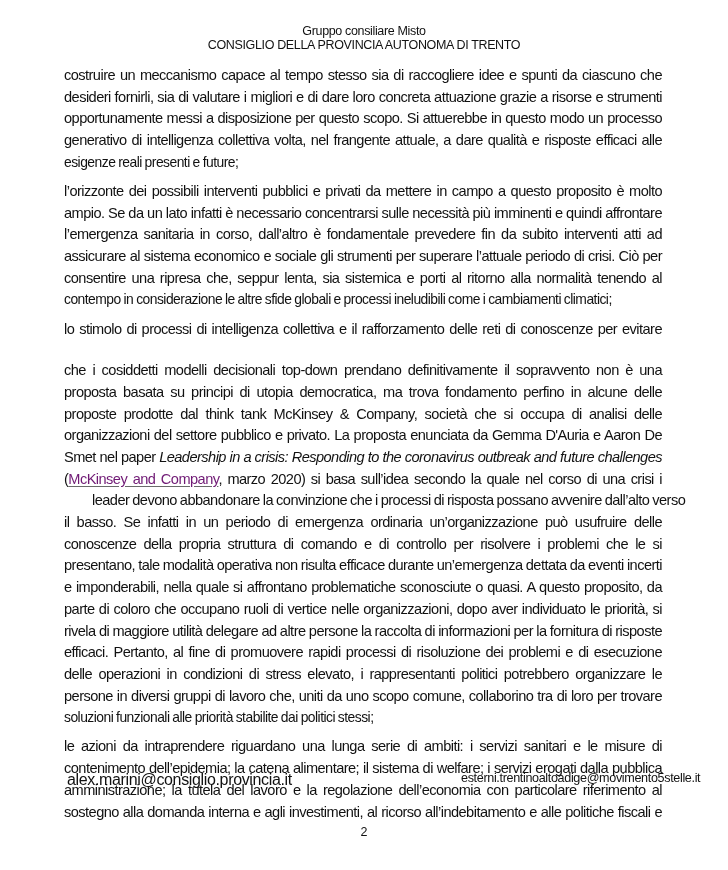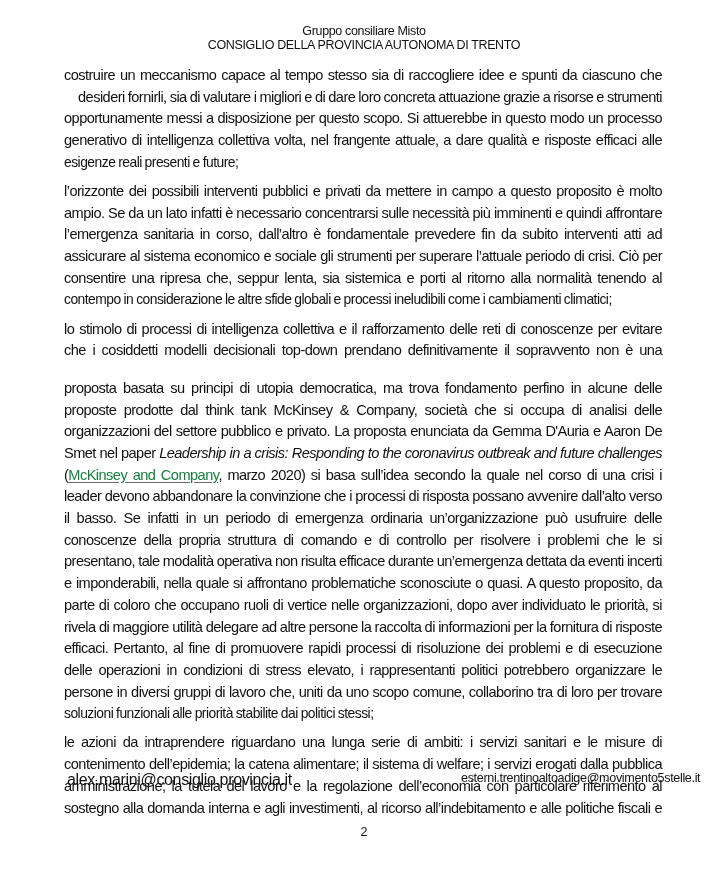--- a/index.html
+++ b/index.html
@@ -50,21 +50,21 @@
     letter-spacing: -0.55px;
     word-spacing: -0.5px;
     transform-origin: left center;
   }
   .ln.last {
     text-align: left;
     text-align-last: left;
   }
   .italic { font-style: italic; }
   .link {
-    color: #15803d;
+    color: #701a75;
     text-decoration: underline;
     text-decoration-color: #6a6a6a;
     text-underline-offset: 2px;
     cursor: pointer;
   }
   .footer-left {
     position: absolute;
     left: 67px; top: 771px;
     font-size: 16px;
     letter-spacing: -0.35px;
@@ -99,44 +99,44 @@
 
   <div class="header">
     <span class="line" style="display: block;">Gruppo consiliare Misto</span>
     <span class="line" style="display: block;">CONSIGLIO DELLA PROVINCIA AUTONOMA DI TRENTO</span>
   </div>
 
   <div class="body">
 
     <div class="para">
       <span class="ln" style="display: block;">costruire un meccanismo capace al tempo stesso sia di raccogliere idee e spunti da ciascuno che</span>
-      <span class="ln" style="display: block; margin-left: 14px;">desideri fornirli, sia di valutare i migliori e di dare loro concreta attuazione grazie a risorse e strumenti</span>
+      <span class="ln" style="display: block;">desideri fornirli, sia di valutare i migliori e di dare loro concreta attuazione grazie a risorse e strumenti</span>
       <span class="ln" style="display: block;">opportunamente messi a disposizione per questo scopo. Si attuerebbe in questo modo un processo</span>
       <span class="ln" style="display: block;">generativo di intelligenza collettiva volta, nel frangente attuale, a dare qualità e risposte efficaci alle</span>
       <span class="ln last" style="display: block; transform: scaleX(0.95);">esigenze reali presenti e future;</span>
     </div>
 
     <div class="para">
       <span class="ln" style="display: block;">l’orizzonte dei possibili interventi pubblici e privati da mettere in campo a questo proposito è molto</span>
       <span class="ln" style="display: block;">ampio. Se da un lato infatti è necessario concentrarsi sulle necessità più imminenti e quindi affrontare</span>
       <span class="ln" style="display: block;">l’emergenza sanitaria in corso, dall’altro è fondamentale prevedere fin da subito interventi atti ad</span>
       <span class="ln" style="display: block;">assicurare al sistema economico e sociale gli strumenti per superare l’attuale periodo di crisi. Ciò per</span>
       <span class="ln" style="display: block;">consentire una ripresa che, seppur lenta, sia sistemica e porti al ritorno alla normalità tenendo al</span>
       <span class="ln last" style="display: block; transform: scaleX(0.95);">contempo in considerazione le altre sfide globali e processi ineludibili come i cambiamenti climatici;</span>
     </div>
 
     <div class="para">
       <span class="ln" style="display: block;">lo stimolo di processi di intelligenza collettiva e il rafforzamento delle reti di conoscenze per evitare</span>
-      <span class="ln" style="display: block;">che i cosiddetti modelli decisionali top-down prendano definitivamente il sopravvento non è una</span>
-      <span class="ln" style="display: block; margin-top: 16px;">proposta basata su principi di utopia democratica, ma trova fondamento perfino in alcune delle</span>
+      <span class="ln" style="display: block; margin-top: 20px;">che i cosiddetti modelli decisionali top-down prendano definitivamente il sopravvento non è una</span>
+      <span class="ln" style="display: block;">proposta basata su principi di utopia democratica, ma trova fondamento perfino in alcune delle</span>
       <span class="ln" style="display: block;">proposte prodotte dal think tank McKinsey &amp; Company, società che si occupa di analisi delle</span>
       <span class="ln" style="display: block;">organizzazioni del settore pubblico e privato. La proposta enunciata da Gemma D'Auria e Aaron De</span>
       <span class="ln" style="display: block;"><span>Smet nel paper </span><span class="italic">Leadership in a crisis: Responding to the coronavirus outbreak and future challenges</span></span>
       <span class="ln" style="display: block;"><span>(</span><a class="link">McKinsey and Company</a><span>, marzo 2020) si basa sull’idea secondo la quale nel corso di una crisi i</span></span>
-      <span class="ln" style="display: block;">leader devono abbandonare la convinzione che i processi di risposta possano avvenire dall’alto verso</span>
+      <span class="ln" style="display: block; margin-left: 28px;">leader devono abbandonare la convinzione che i processi di risposta possano avvenire dall’alto verso</span>
       <span class="ln" style="display: block;">il basso. Se infatti in un periodo di emergenza ordinaria un’organizzazione può usufruire delle</span>
       <span class="ln" style="display: block;">conoscenze della propria struttura di comando e di controllo per risolvere i problemi che le si</span>
       <span class="ln" style="display: block;">presentano, tale modalità operativa non risulta efficace durante un’emergenza dettata da eventi incerti</span>
       <span class="ln" style="display: block;">e imponderabili, nella quale si affrontano problematiche sconosciute o quasi. A questo proposito, da</span>
       <span class="ln" style="display: block;">parte di coloro che occupano ruoli di vertice nelle organizzazioni, dopo aver individuato le priorità, si</span>
       <span class="ln" style="display: block;">rivela di maggiore utilità delegare ad altre persone la raccolta di informazioni per la fornitura di risposte</span>
       <span class="ln" style="display: block;">efficaci. Pertanto, al fine di  promuovere rapidi processi di risoluzione dei problemi e di esecuzione</span>
       <span class="ln" style="display: block;">delle operazioni in condizioni di stress elevato, i rappresentanti politici potrebbero organizzare le</span>
       <span class="ln" style="display: block;">persone in diversi gruppi di lavoro che, uniti da uno scopo comune, collaborino tra di loro per trovare</span>
       <span class="ln last" style="display: block; transform: scaleX(0.95);">soluzioni funzionali alle priorità stabilite dai politici stessi;</span>

